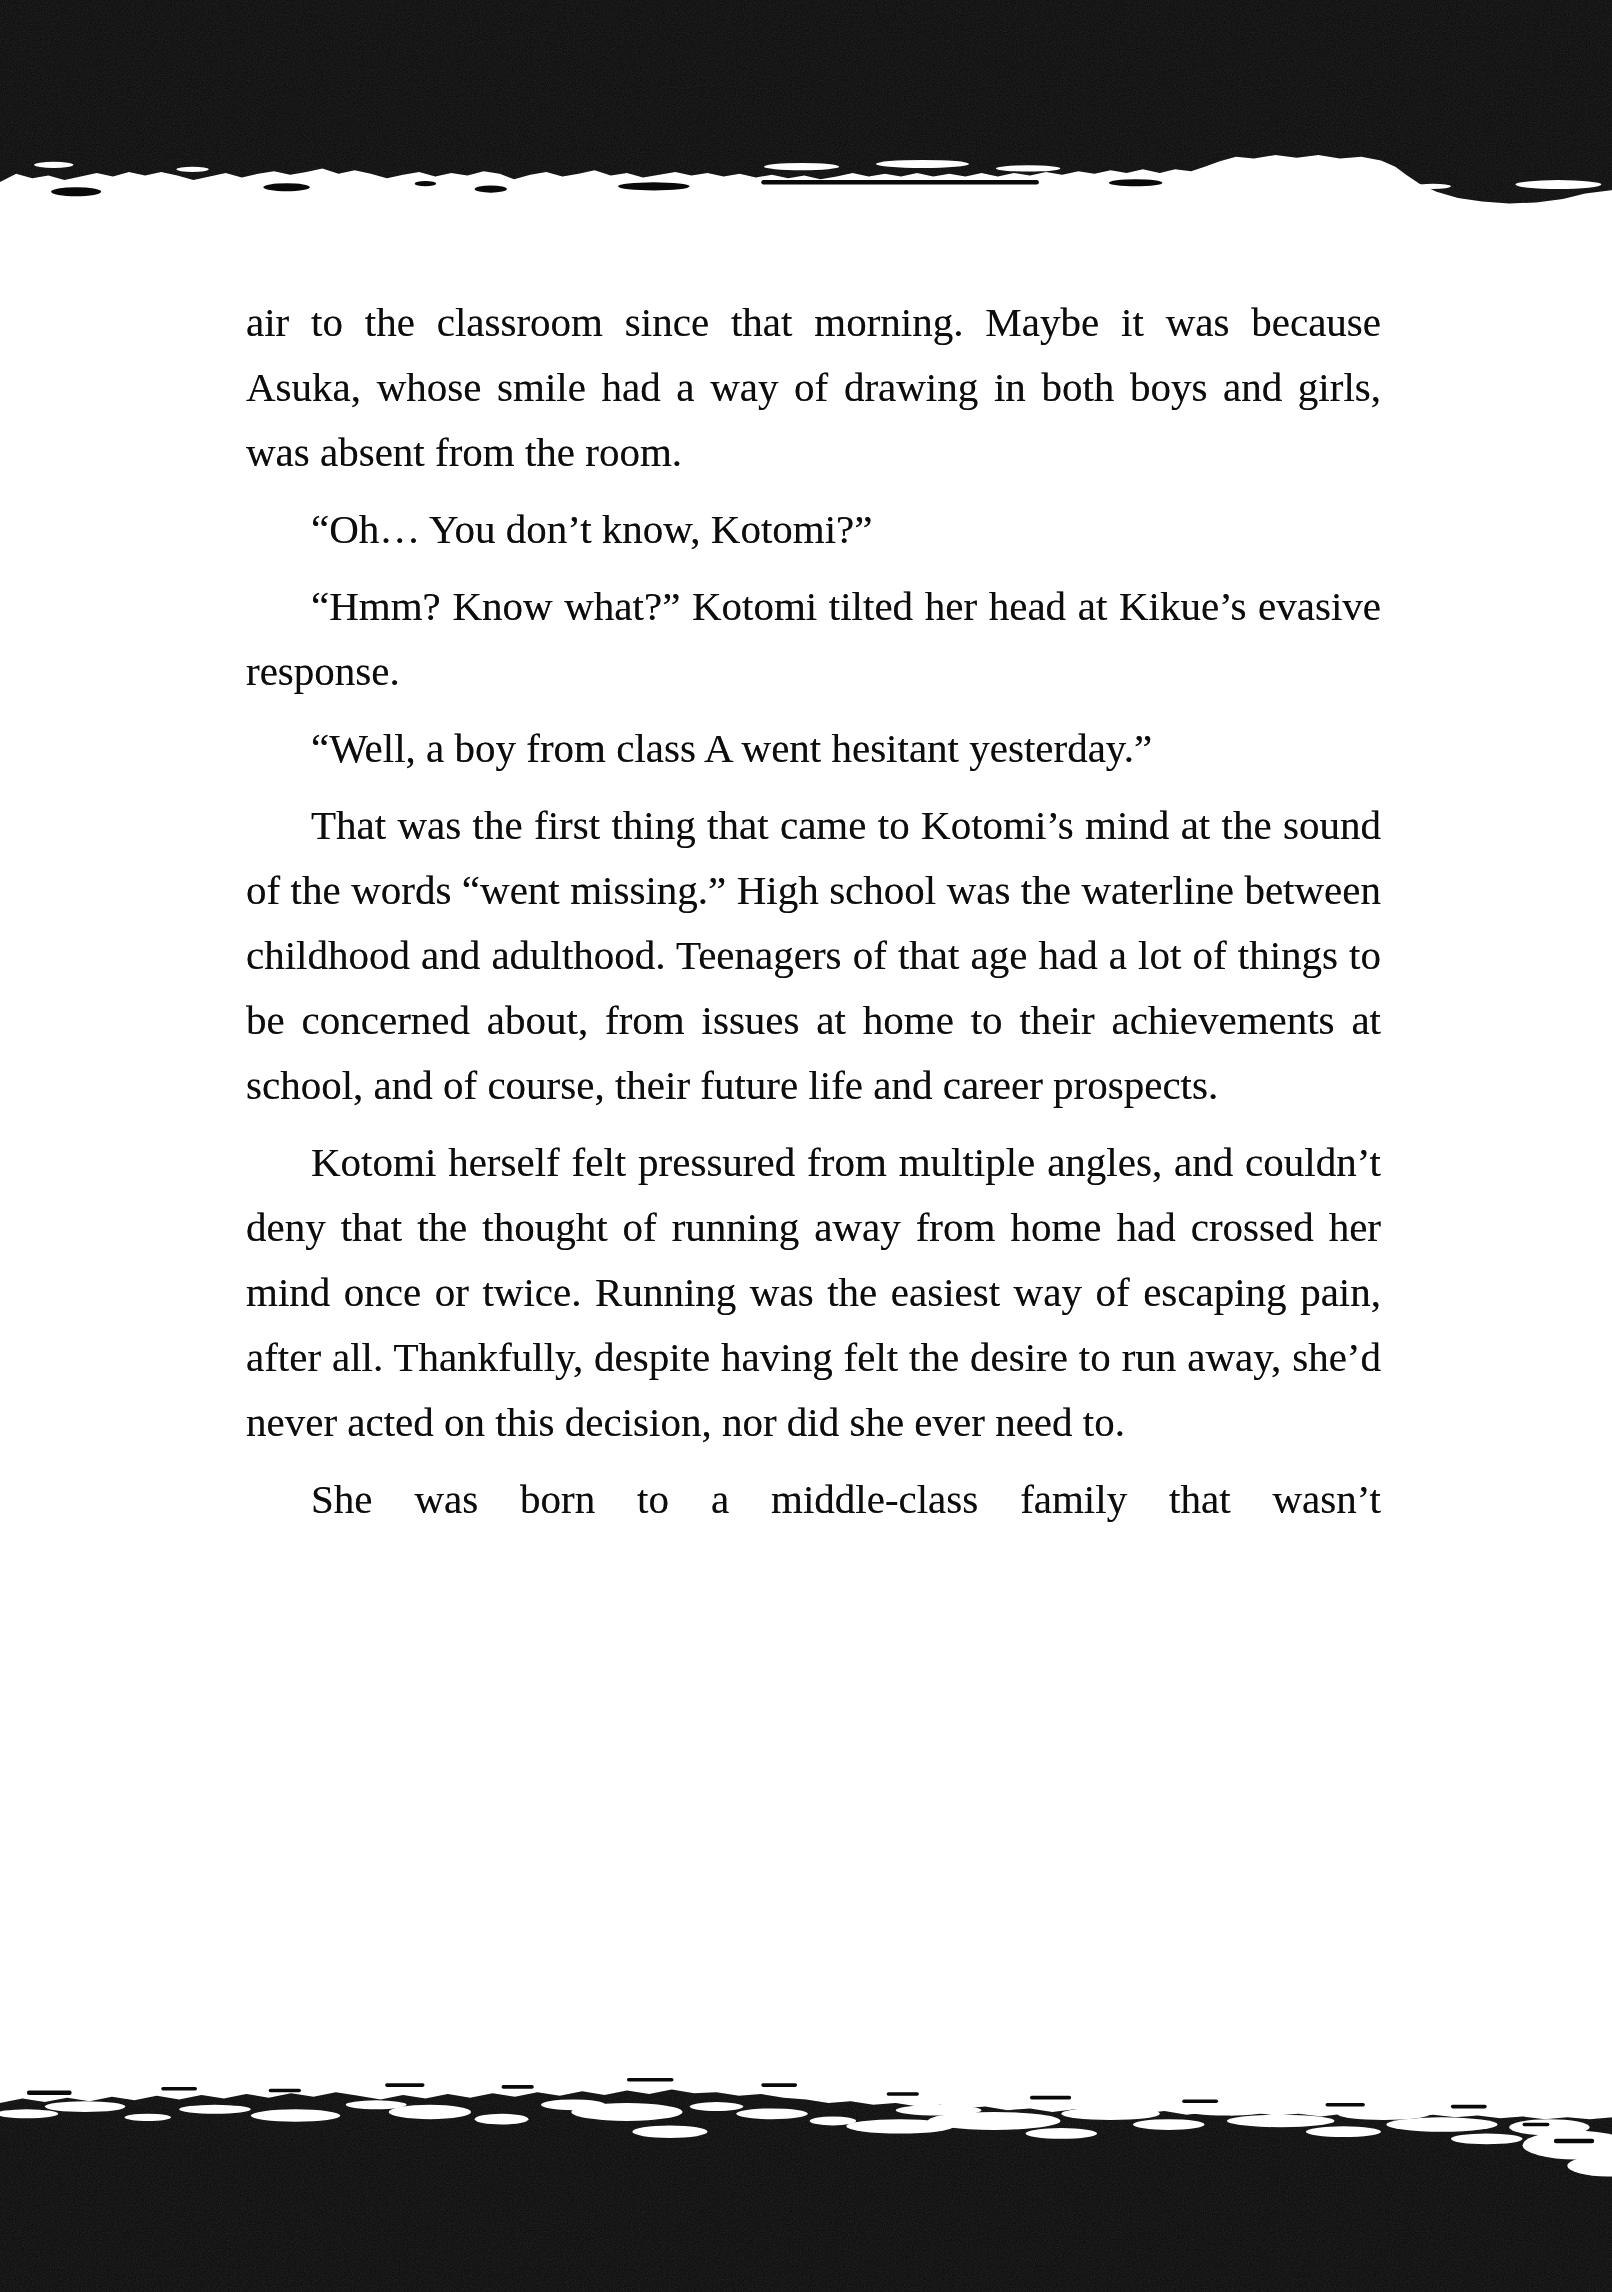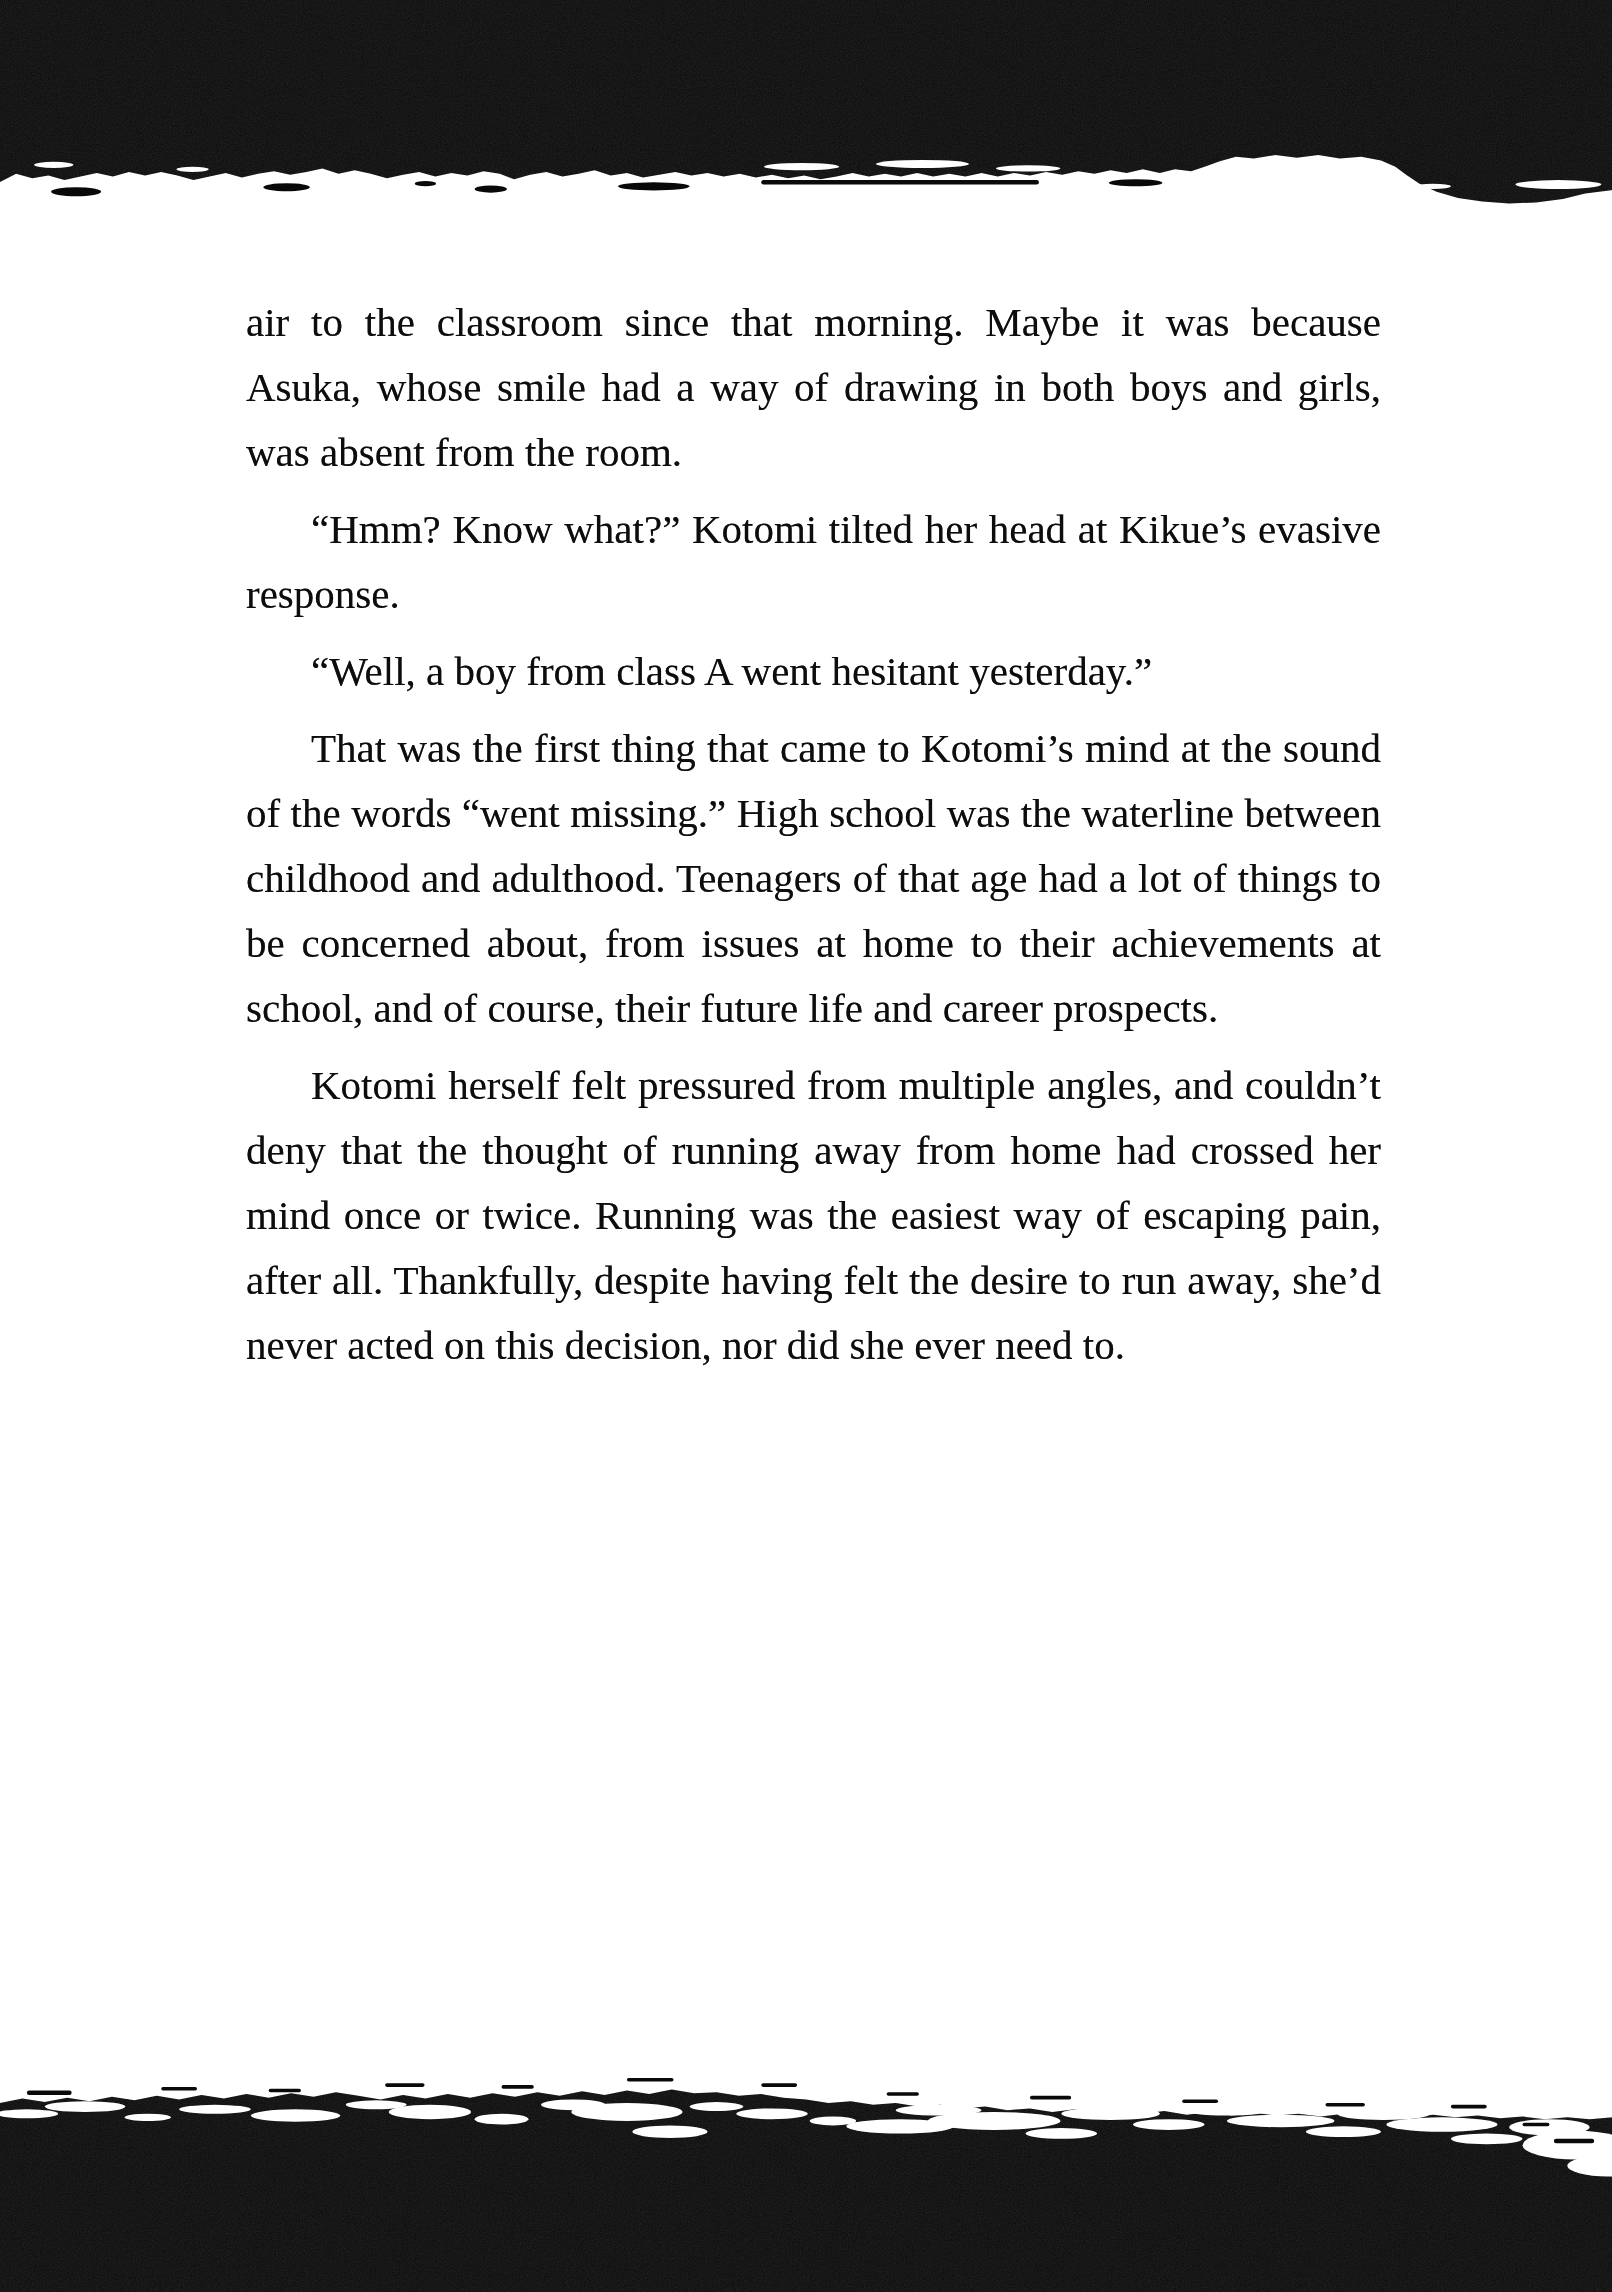--- a/index.html
+++ b/index.html
@@ -65,24 +65,26 @@
       <ellipse cx="1030" cy="183" rx="52" ry="4.5"></ellipse>
       <ellipse cx="1148" cy="188" rx="36" ry="3.5"></ellipse>
       <ellipse cx="1600" cy="208" rx="20" ry="3"></ellipse>
       <ellipse cx="1740" cy="206" rx="48" ry="5"></ellipse>
     </g>
   </g>
 </svg>
 
 <div class="text-block">
   <p class="para">air to the classroom since that morning. Maybe it was because Asuka, whose smile had a way of drawing in both boys and girls, was absent from the room.</p>
+  <p class="para indent">“Oh… You don’t know, Kotomi?”</p>
   <p class="para indent">“Hmm? Know what?” Kotomi tilted her head at Kikue’s evasive response.</p>
   <p class="para indent">“Well, a boy from class A went hesitant yesterday.”</p>
   <p class="para indent">That was the first thing that came to Kotomi’s mind at the sound of the words “went missing.” High school was the waterline between childhood and adulthood. Teenagers of that age had a lot of things to be concerned about, from issues at home to their achievements at school, and of course, their future life and career prospects.</p>
   <p class="para indent">Kotomi herself felt pressured from multiple angles, and couldn’t deny that the thought of running away from home had crossed her mind once or twice. Running was the easiest way of escaping pain, after all. Thankfully, despite having felt the desire to run away, she’d never acted on this decision, nor did she ever need to.</p>
+  <p class="para full-last indent">She was born to a middle-class family that wasn’t</p>
 </div>
 
 <svg class="ink-border bottom" viewBox="0 0 1801 260" preserveAspectRatio="none" aria-hidden="true">
   <defs>
     <filter id="grainB" x="0%" y="0%" width="100%" height="100%">
       <feTurbulence type="fractalNoise" baseFrequency="0.8" numOctaves="2" stitchTiles="stitch"></feTurbulence>
       <feColorMatrix type="matrix" values="0 0 0 0 0.62  0 0 0 0 0.62  0 0 0 0 0.62  0 0 0 0.9 0"></feColorMatrix>
       <feComposite operator="in" in2="SourceGraphic"></feComposite>
     </filter>
     <path id="botShape" d="M0 48 L25 43 50 47 75 42 100 46 125 41 150 45 175 40 200 44 225 39 250 43 275 38 300 42 325 37 350 41 375 36 400 40 425 44 450 39 475 43 500 38 525 42 550 37 575 41 600 36 625 40 650 35 675 39 700 34 725 38 750 33 775 37 800 36 825 40 850 38 875 42 900 44 925 48 950 46 975 50 1000 48 1025 52 1050 50 1075 54 1100 52 1125 56 1150 54 1175 58 1200 55 1225 59 1250 56 1275 60 1300 57 1325 61 1350 58 1375 62 1400 59 1425 62 1450 60 1475 63 1500 60 1525 63 1550 60 1575 64 1600 61 1625 64 1650 62 1675 65 1700 63 1725 66 1750 64 1775 66 1801 64 V260 H0 Z"></path>

